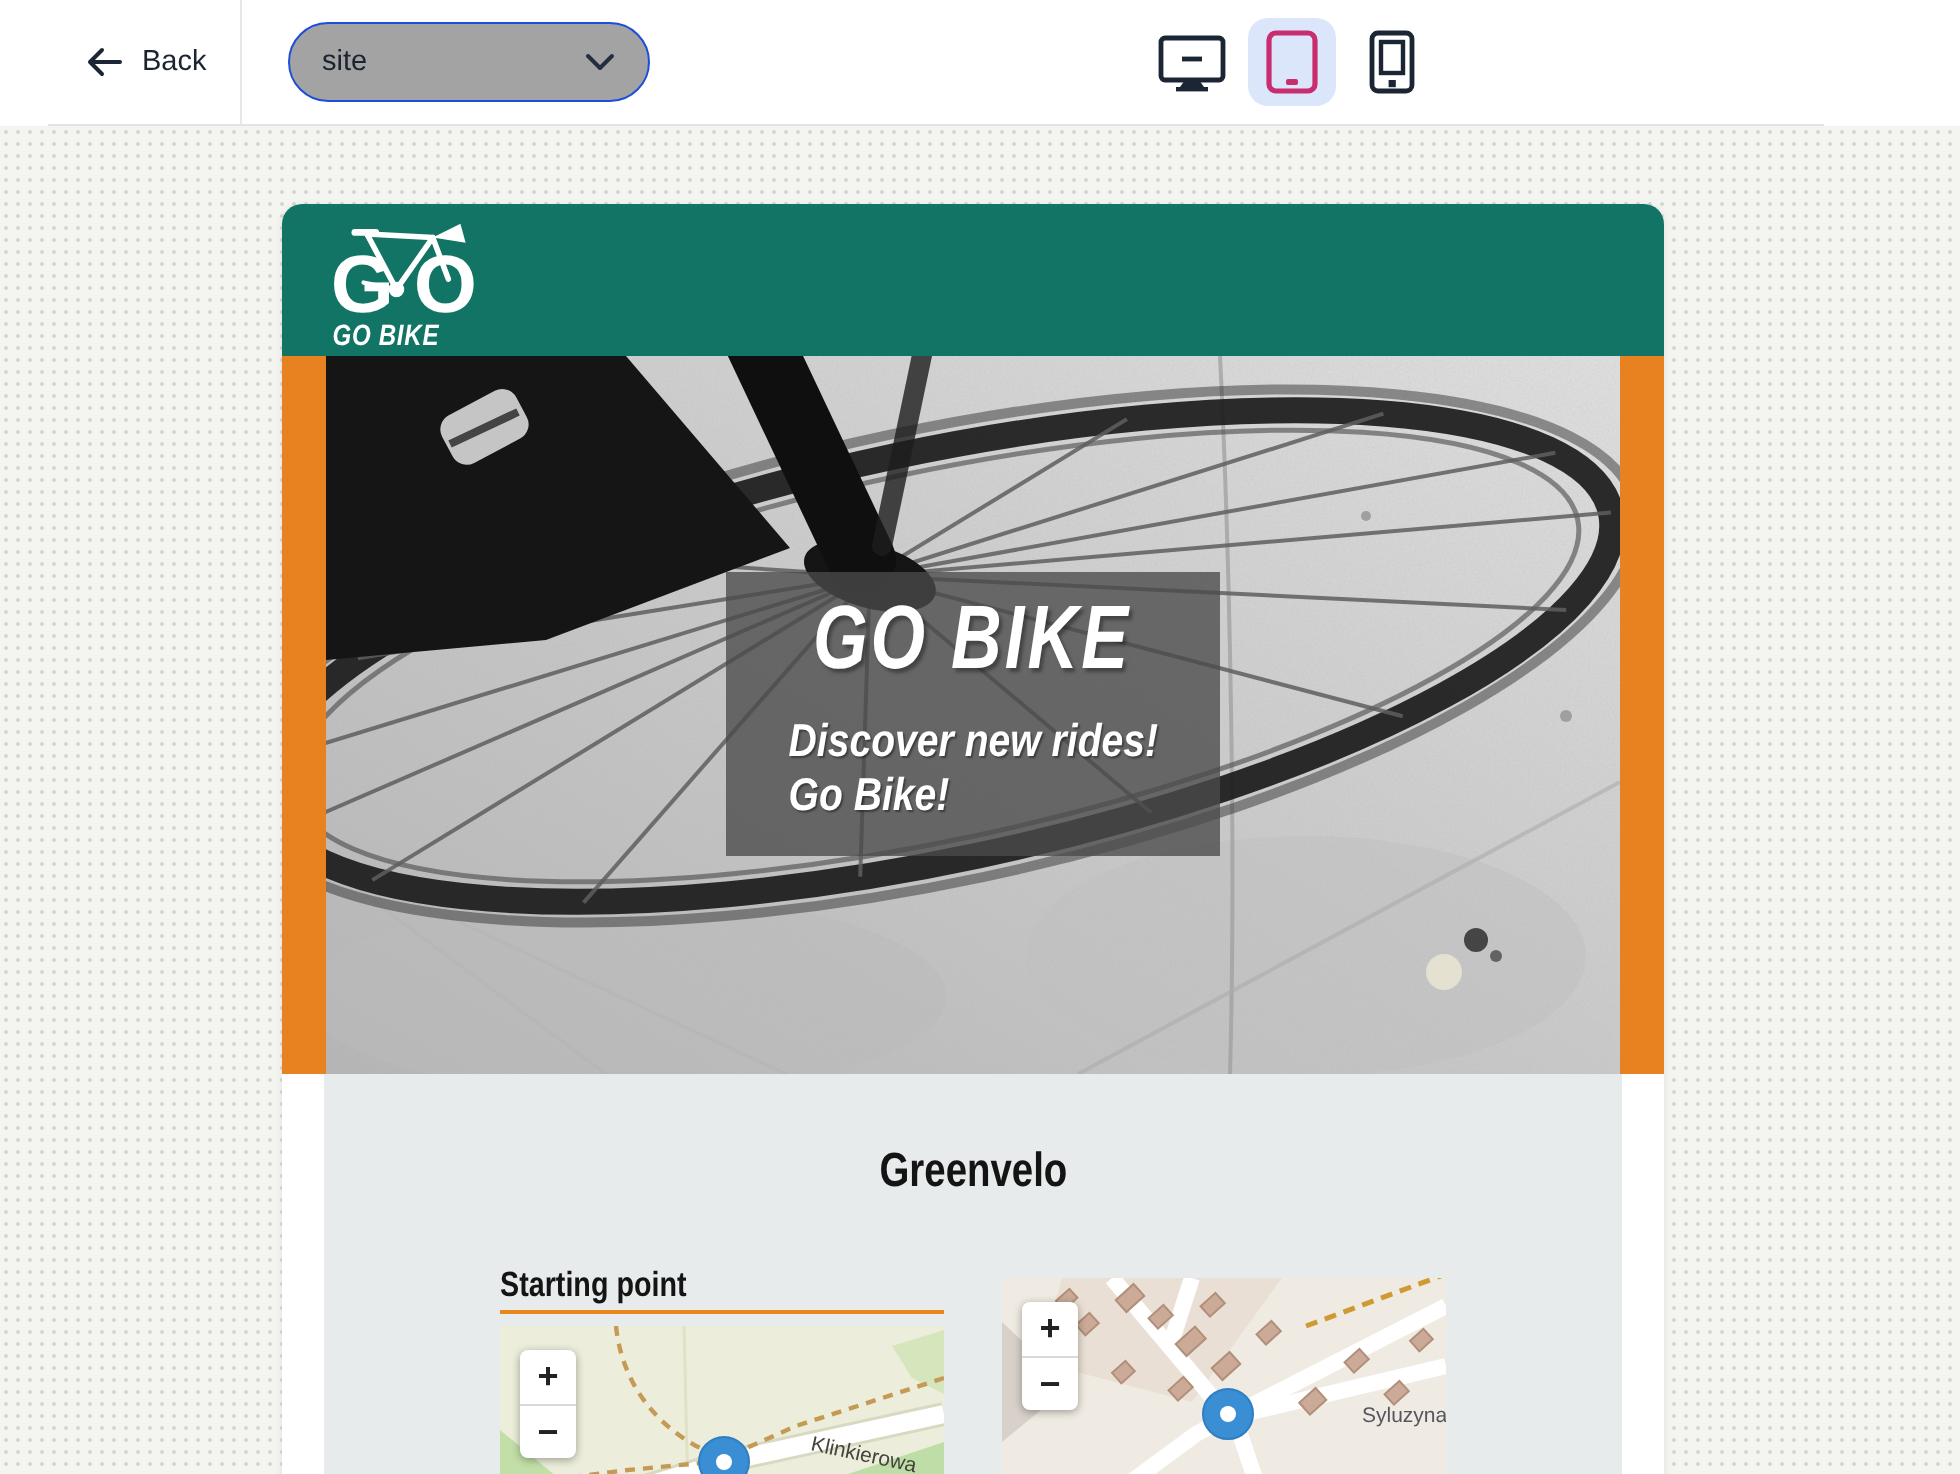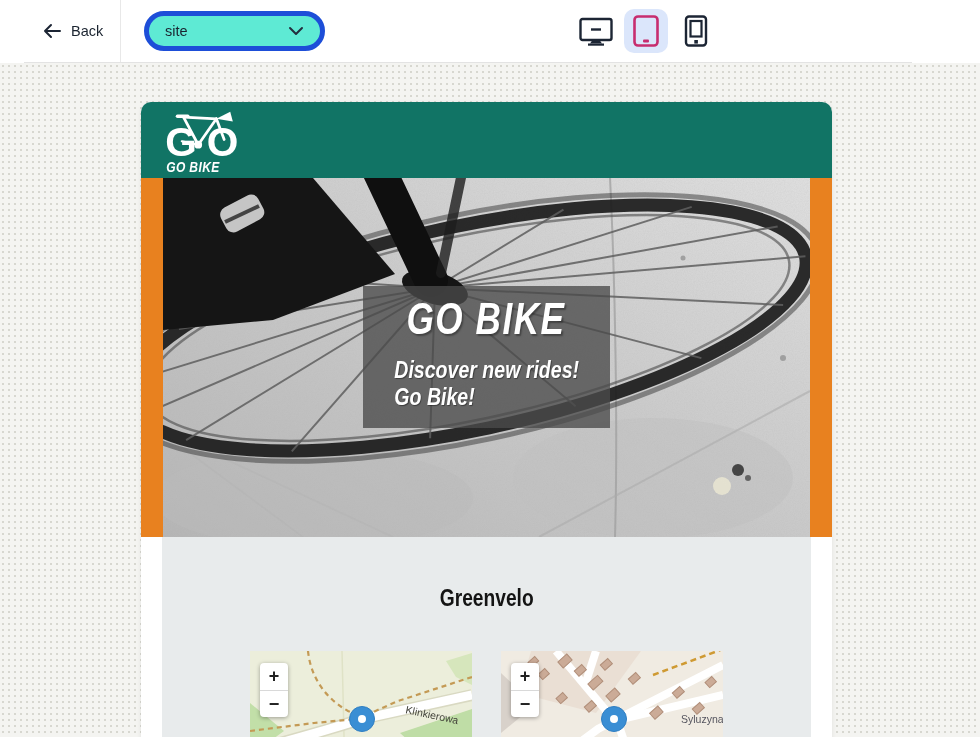--- a/index.html
+++ b/index.html
@@ -5,22 +5,22 @@
   html,body{margin:0;padding:0;width:980px;height:737px;overflow:hidden;
     font-family:"Liberation Sans",sans-serif;background:#fff;}
   button{background:none;border:0;padding:0;font:inherit;cursor:pointer;color:inherit;}
 
   
   .toolbar{position:absolute;top:0;left:0;width:888px;height:62px;background:#fff;
     border-bottom:1px solid #e3e3e3;z-index:10;margin-left:24px;}
   .back-btn{position:absolute;left:18px;top:0;height:62px;display:flex;align-items:center;gap:9px;
     color:#1b2430;font-size:14.5px;}
   .tb-divider{position:absolute;left:96px;top:0;width:1px;height:62px;background:#e8e8e8;}
-  .dropdown{position:absolute;left:120px;top:11px;width:181px;height:40px;border:5px solid #1d4ed8;
-    border-radius:21px;background:#5eead4;display:flex;align-items:center;box-sizing:border-box;
+  .dropdown{position:absolute;left:120px;top:11px;width:181px;height:40px;border:1px solid #1d4ed8;
+    border-radius:21px;background:#a3a3a3;display:flex;align-items:center;box-sizing:border-box;
     padding:0 16px;justify-content:space-between;font-size:14.5px;color:#1b2430;}
   .devices{position:absolute;left:552px;top:0;height:62px;display:flex;align-items:center;gap:8px;}
   .dev{width:40px;height:44px;display:flex;align-items:center;justify-content:center;border-radius:10px;}
   .dev.active{width:44px;background:#dbe6fb;}
 
   
   .canvas{position:absolute;top:63px;left:0;width:980px;height:674px;overflow:hidden;
     background-color:#f4f4f1;
     background-image:radial-gradient(circle,#d7d7d0 0.9px,transparent 1.1px);
     background-size:6px 6px;}
@@ -41,21 +41,21 @@
   .hero-title{font-size:45px;font-weight:bold;font-style:italic;color:#fff;letter-spacing:2px;
     transform:scaleX(0.78);transform-origin:center;white-space:nowrap;line-height:1.0;
     text-shadow:2px 2px 2px rgba(0,0,0,.35);}
   .hero-tags{margin-top:16px;text-align:left;}
   .hero-tag{font-size:23px;font-weight:bold;font-style:italic;color:#fff;line-height:27px;
     transform:scaleX(0.85);transform-origin:center;white-space:nowrap;
     text-shadow:1px 1px 1px rgba(0,0,0,.4);}
 
   
   .section{margin:0 21px;height:334px;background:#e8ebec;overflow:hidden;}
-  .section h2{margin:16px;padding-top:31px;text-align:center;}
+  .section h2{margin:4px;padding-top:31px;text-align:center;}
   .heading-txt{display:inline-block;font-size:24px;font-weight:bold;color:#141414;
     transform:scaleX(0.8);transform-origin:center;white-space:nowrap;}
   .maps-row{width:473px;margin:33px auto 0;display:flex;justify-content:space-between;}
   .map-col{width:222px;}
   .map-label{border-bottom:2px solid #e8871c;padding-bottom:4px;line-height:18px;height:18px;}
   .label-txt{display:inline-block;font-size:17.5px;font-weight:bold;color:#141414;
     transform:scaleX(0.82);transform-origin:left center;white-space:nowrap;}
   .map{position:relative;width:222px;height:170px;margin-top:6px;overflow:hidden;background:#eceedb;}
   .map svg{position:absolute;left:0;top:0;}
   .zoomctl{position:absolute;left:10px;top:12px;width:28px;background:#fff;border-radius:4px;
@@ -202,20 +202,23 @@
         </div>
       </div>
     </div>
 
     <div class="section">
       <h2><span class="heading-txt">Greenvelo</span></h2>
 
       <div class="maps-row">
 
         <div class="map-col">
+          <div class="map-label">
+            <span class="label-txt">Starting point</span>
+          </div>
           <div class="map">
             <svg width="222" height="170" viewBox="0 0 222 170">
               <rect width="222" height="170" fill="#eceedb"></rect>
               <path d="M92 0 L96 170" stroke="#dfe2c6" stroke-width="1.5" fill="none"></path>
               <path d="M0 100 L222 90" stroke="#e2e4ca" stroke-width="1.5" fill="none"></path>
               <polygon points="0,52 34,80 12,96 0,92" fill="#c2dfa8"></polygon>
               <polygon points="0,120 80,170 0,170" fill="#c2dfa8"></polygon>
               <polygon points="196,10 222,2 222,34 206,26" fill="#d6e6bc"></polygon>
               <polygon points="150,82 222,58 222,96 168,98" fill="#bfdda6"></polygon>
               <path d="M-8 102 Q55 86 112 68 L222 44" fill="none" stroke="#d9d9c2" stroke-width="12"></path>

